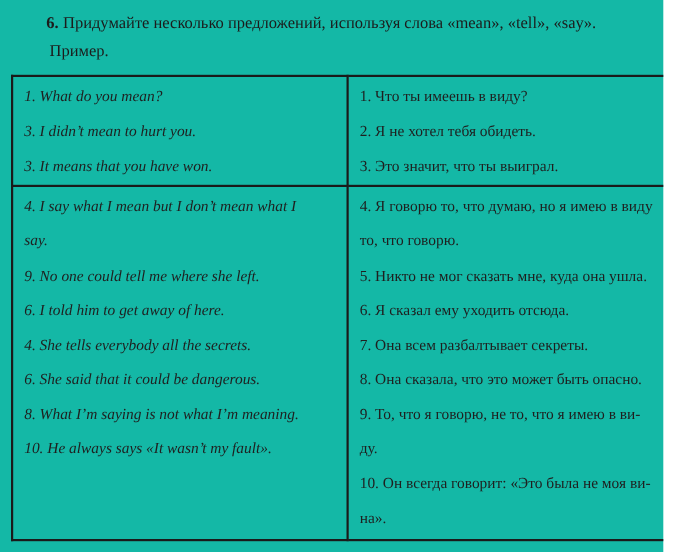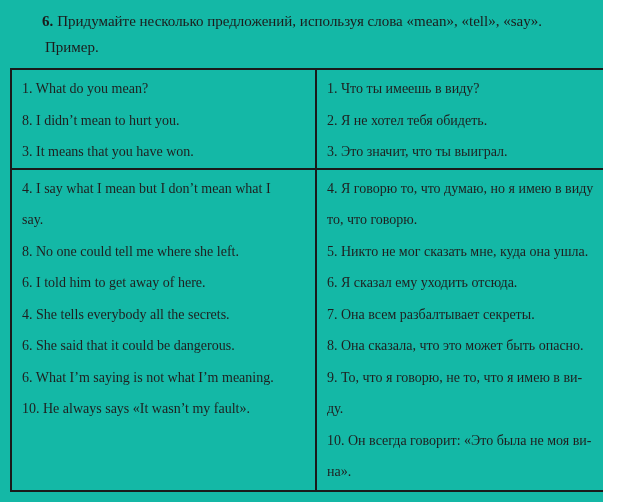--- a/index.html
+++ b/index.html
@@ -44,21 +44,21 @@
     height: 418px;
     border-collapse: collapse;
     table-layout: fixed;
   }
   table.ex-table td {
     border: 2px solid #1a1a1a;
     vertical-align: top;
     padding: 3px 6px 0 10px;
     overflow: hidden;
   }
-  td.col-en { width: 287px; }
+  td.col-en { width: 287px; font-style: italic; }
   td.col-ru { width: 297px; }
   tr.row-1 { height: 96px; }
   tr.row-2 { height: 322px; }
   .line {
     font-size: 14px;
     line-height: 31.5px;
     white-space: nowrap;
     color: #1f1f1f;
   }
 </style>
@@ -71,38 +71,38 @@
     <span class="num">6.</span><span>Придумайте несколько предложений, используя слова «mean», «tell», «say».</span>
   </div>
 
   <div class="example-label">Пример.</div>
 
   <table class="ex-table">
     <tbody>
         <tr class="row-1">
       <td class="col-en">
             <div class="line">1. What do you mean?</div>
-            <div class="line">8. I didn’t mean to hurt you.</div>
+            <div class="line">3. I didn’t mean to hurt you.</div>
             <div class="line">3. It means that you have won.</div>
           </td>
       <td class="col-ru">
             <div class="line">1. Что ты имеешь в виду?</div>
             <div class="line">2. Я не хотел тебя обидеть.</div>
             <div class="line">3. Это значит, что ты выиграл.</div>
           </td>
     </tr>
     <tr class="row-2">
       <td class="col-en">
             <div class="line">4. I say what I mean but I don’t mean what I</div>
             <div class="line">say.</div>
-            <div class="line">8. No one could tell me where she left.</div>
+            <div class="line">9. No one could tell me where she left.</div>
             <div class="line">6. I told him to get away of here.</div>
             <div class="line">4. She tells everybody all the secrets.</div>
             <div class="line">6. She said that it could be dangerous.</div>
-            <div class="line">6. What I’m saying is not what I’m meaning.</div>
+            <div class="line">8. What I’m saying is not what I’m meaning.</div>
             <div class="line">10. He always says «It wasn’t my fault».</div>
           </td>
       <td class="col-ru">
             <div class="line">4. Я говорю то, что думаю, но я имею в виду</div>
             <div class="line">то, что говорю.</div>
             <div class="line">5. Никто не мог сказать мне, куда она ушла.</div>
             <div class="line">6. Я сказал ему уходить отсюда.</div>
             <div class="line">7. Она всем разбалтывает секреты.</div>
             <div class="line">8. Она сказала, что это может быть опасно.</div>
             <div class="line">9. То, что я говорю, не то, что я имею в ви-</div>

